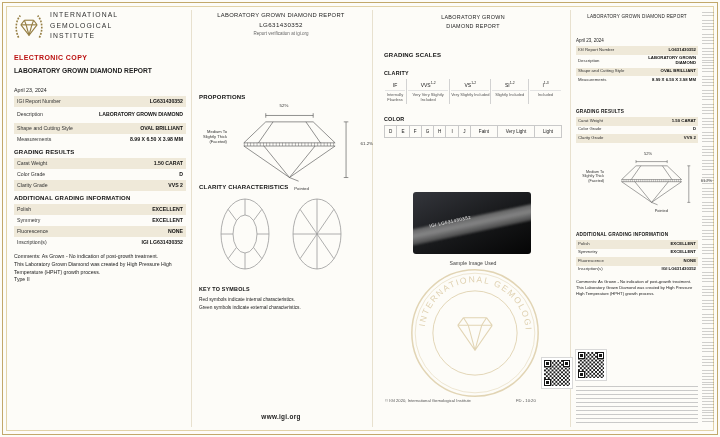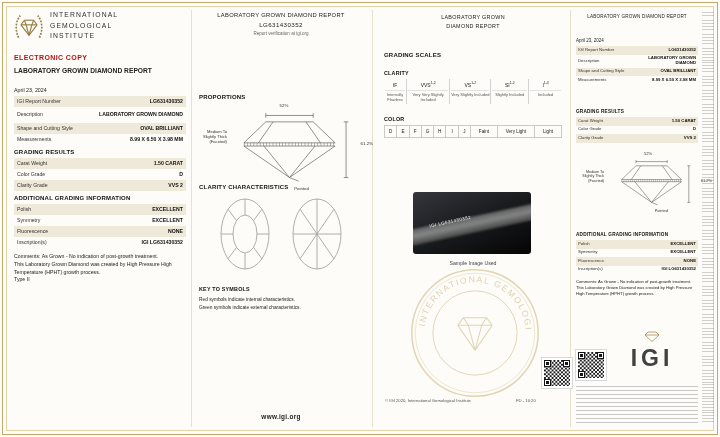--- a/index.html
+++ b/index.html
@@ -449,32 +449,20 @@
         <span class="lbl">Inscription(s)</span>
         <span class="val">IGI LG631430352</span>
       </div>
     </div>
 
     <div class="cmt4">
       <div>Comments: As Grown - No indication of post-growth treatment.</div>
       <div>This Laboratory Grown Diamond was created by High Pressure High Temperature (HPHT) growth process.</div>
     </div>
 
-    <div class="logo4">
-      <svg viewBox="0 0 16 11">
-        <g fill="none" stroke="#a98e50" stroke-width="0.8">
-          <line x1="4" y1="1" x2="12" y2="1"></line>
-          <line x1="4" y1="1" x2="1" y2="4"></line>
-          <line x1="12" y1="1" x2="15" y2="4"></line>
-          <line x1="1" y1="4" x2="15" y2="4"></line>
-          <path d="M1,4 L8,10.5 L15,4"></path>
-        </g>
-      </svg>
-      <div class="tx">IGI</div>
-    </div>
     <div class="qr">
         <i class="tl"></i>
         <i class="tr"></i>
         <i class="bl"></i>
       </div>
     <div class="fineprint"></div>
   </div>
 
   <div id="flap"></div>
 </div>

